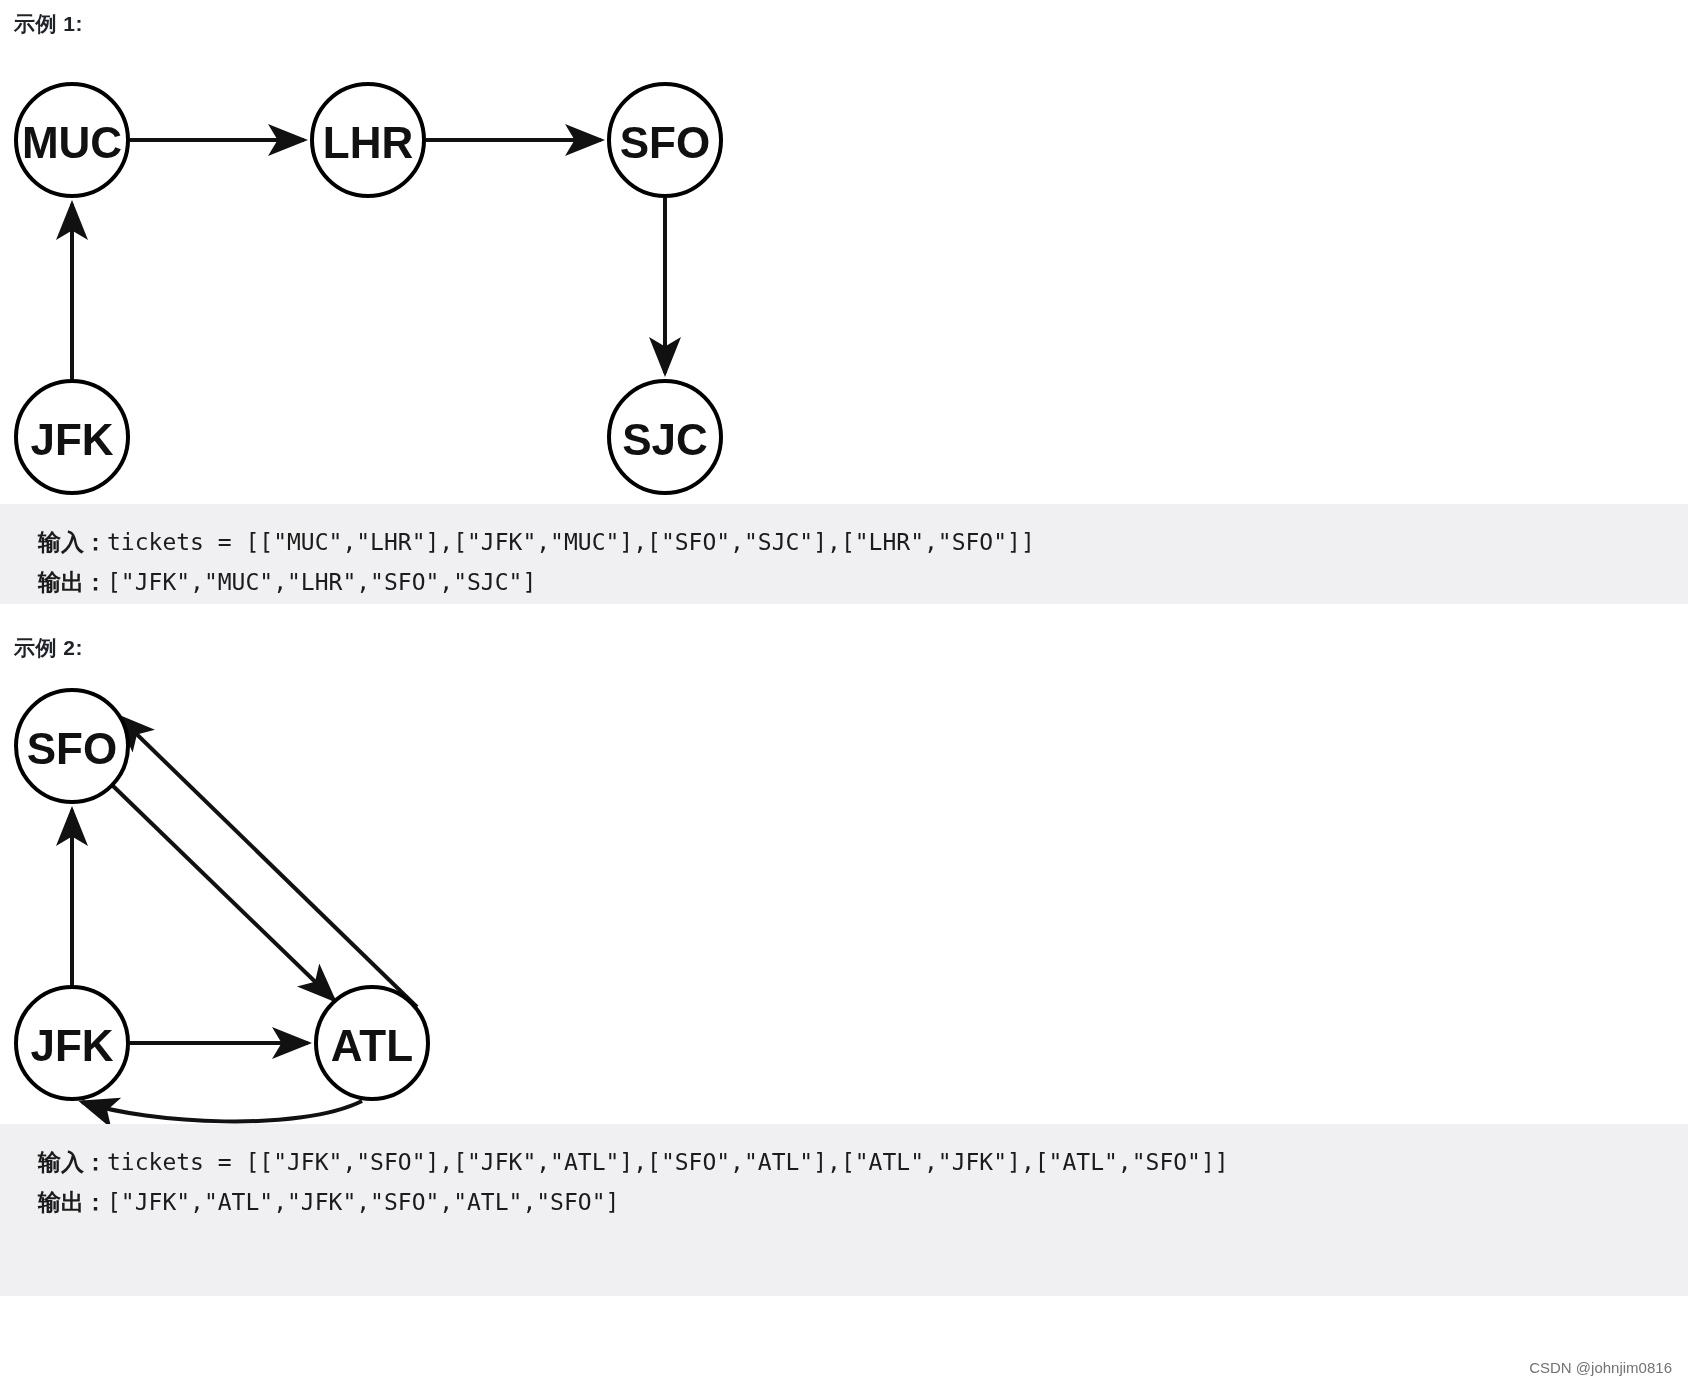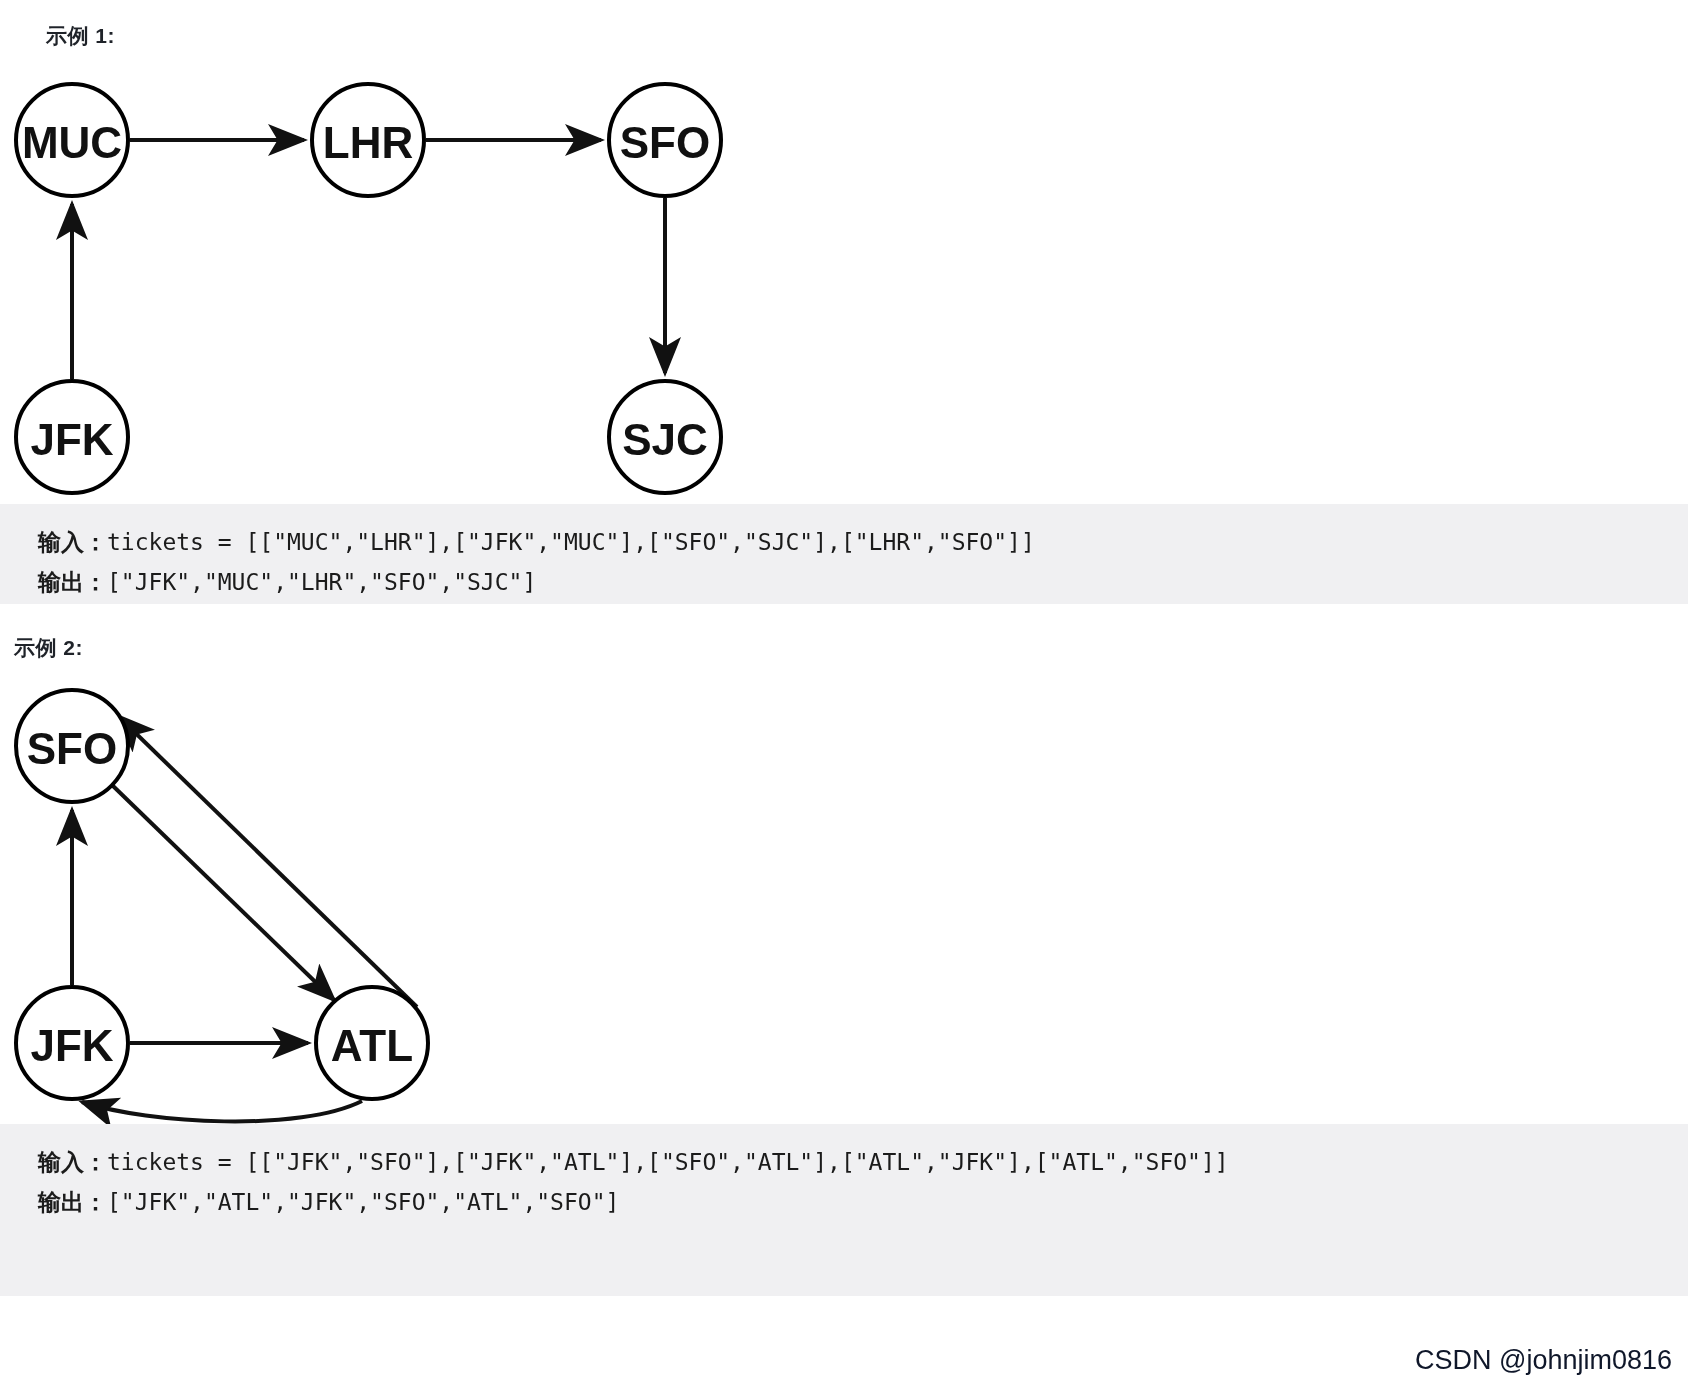--- a/index.html
+++ b/index.html
@@ -13,21 +13,21 @@
     position: relative;
     font-family: "Liberation Sans", "DejaVu Sans", sans-serif;
     overflow: hidden;
   }
   .section-heading {
     font-size: 21px;
     font-weight: bold;
     color: #1f2329;
     letter-spacing: 0.5px;
   }
-  #heading-1 { position: absolute; left: 14px; top: 22px; margin-left: 32px; }
+  #heading-1 { position: absolute; left: 14px; top: 10px; }
   #heading-2 { position: absolute; left: 14px; top: 634px; text-align: center; }
 
   .diagram { position: absolute; left: 0; }
   #diagram-1 { top: 60px; left: 0; }
   #diagram-2 { top: 672px; left: 0; }
 
   .node-circle {
     fill: #ffffff;
     stroke: #000000;
     stroke-width: 4;
@@ -67,22 +67,22 @@
     letter-spacing: 0px;
   }
   .code-line .lbl {
     font-family: "Liberation Sans", "DejaVu Sans", sans-serif;
     font-weight: bold;
   }
   .watermark {
     position: absolute;
     right: 16px;
     bottom: 10px;
-    font-size: 27px;
-    color: #0f172a;
+    font-size: 15px;
+    color: #737373;
     font-family: "Liberation Sans", "DejaVu Sans", sans-serif;
   }
 </style>
 </head>
 <body>
 
 <div class="section-heading" id="heading-1">示例 1:</div>
 
 <svg class="diagram" id="diagram-1" width="800" height="450">
   <defs>

